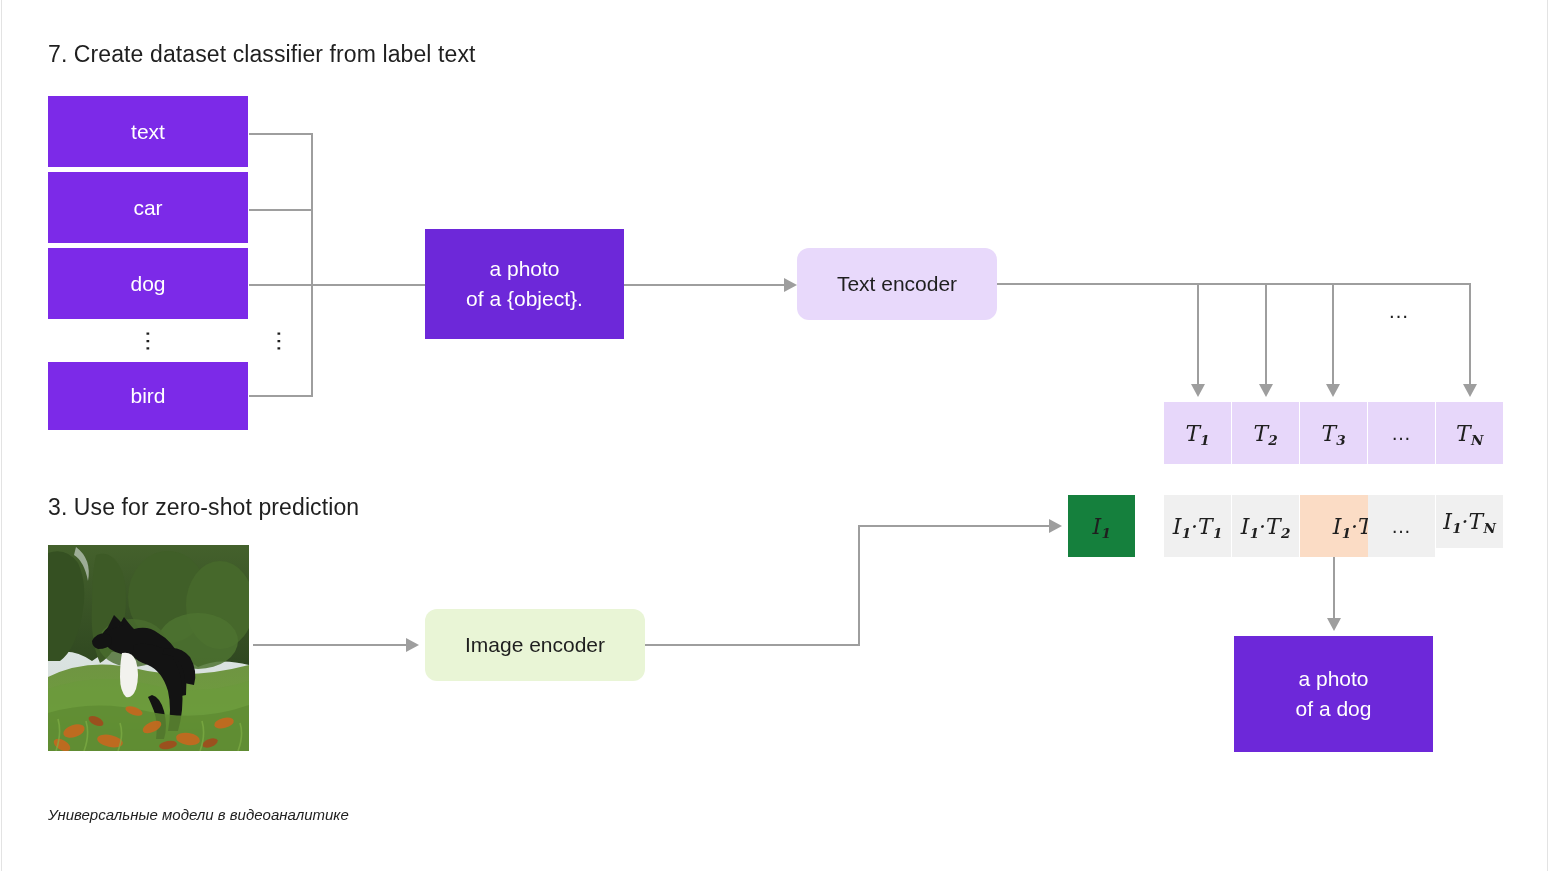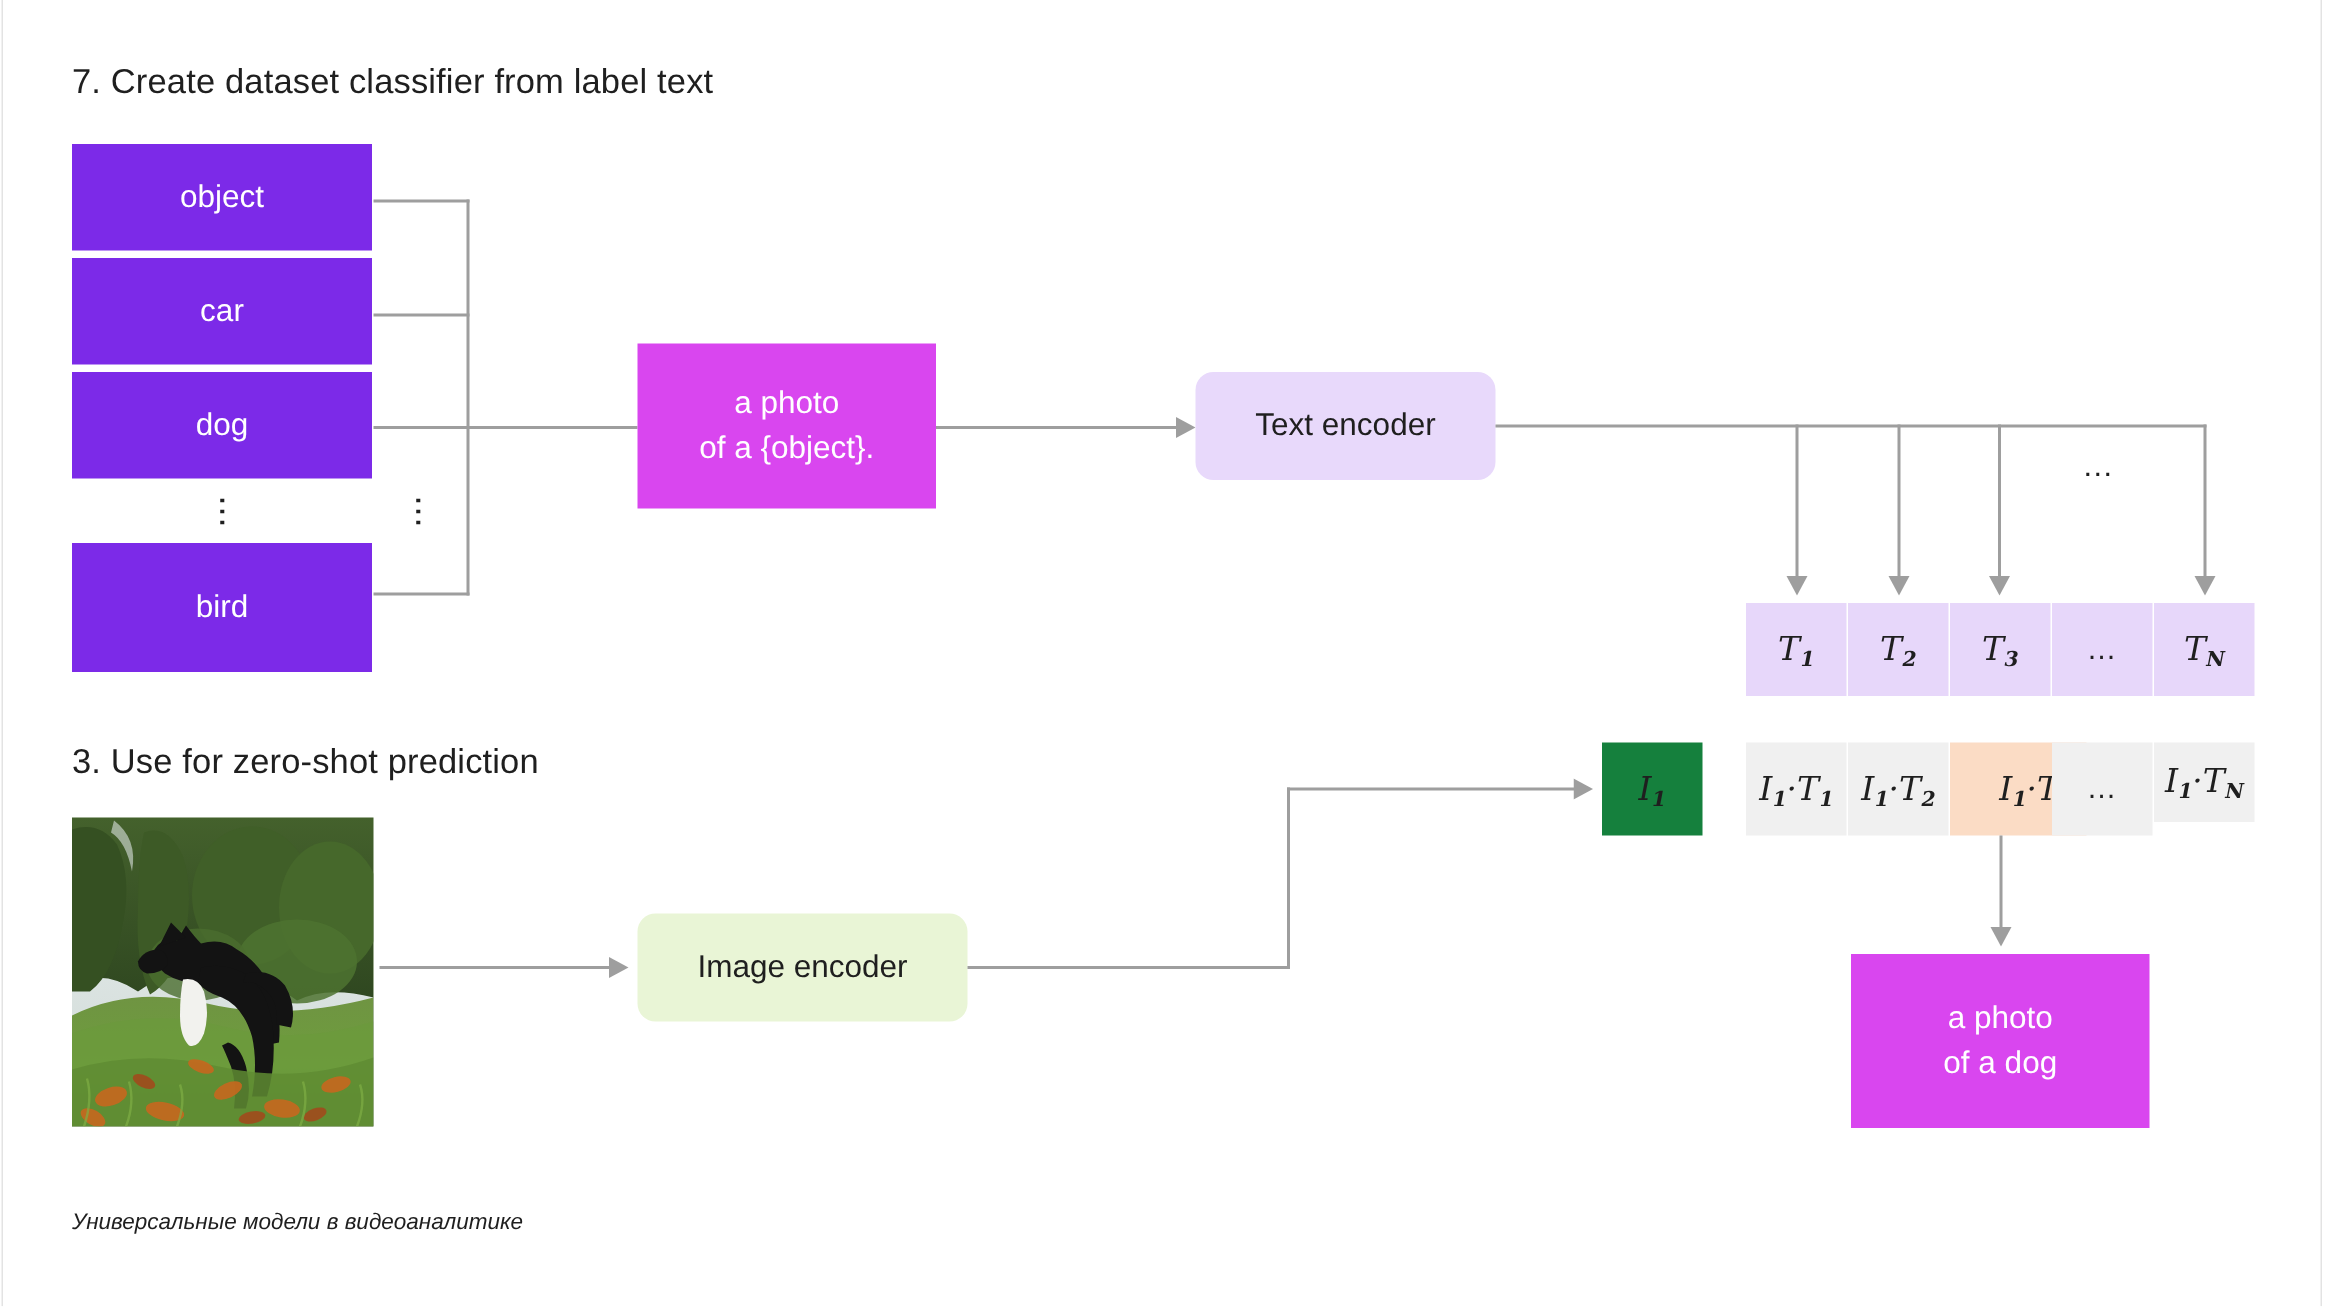--- a/index.html
+++ b/index.html
@@ -53,21 +53,21 @@
   }
   .vdots span {
     display: block;
     transform: rotate(90deg);
     letter-spacing: 2px;
     font-size: 22px;
   }
 
   
   .prompt-box {
-    background: #d946ef;
+    background: #6d28d9;
     color: #ffffff;
     display: flex;
     flex-direction: column;
     align-items: center;
     justify-content: center;
     font-size: 21px;
     line-height: 1.42;
     text-align: center;
   }
 
@@ -138,32 +138,32 @@
 <body>
 
 <div id="slide">
 
   <div class="abs edge-rule" style="left:1px; top:0; height:871px;"></div>
   <div class="abs edge-rule" style="left:1547px; top:0; height:871px;"></div>
 
   <div class="abs heading" style="left:48px; top:41px;">7. Create dataset classifier from label text</div>
 
   <div class="abs label-box" style="left:48px; top:96px; width:200px; height:71px;">
-    <span>object</span>
+    <span>text</span>
   </div>
   <div class="abs label-box" style="left:48px; top:172px; width:200px; height:71px;">
     <span>car</span>
   </div>
   <div class="abs label-box" style="left:48px; top:248px; width:200px; height:71px;">
     <span>dog</span>
   </div>
   <div class="abs vdots" style="left:48px; top:322px; width:200px; height:40px;">
     <span>⋯</span>
   </div>
-  <div class="abs label-box" style="left:48px; top:362px; width:200px; height:86px;justify-content:center;">
+  <div class="abs label-box" style="left:48px; top:362px; width:200px; height:68px;justify-content:center;">
     <span>bird</span>
   </div>
 
   <div class="abs line-h" style="left:249px; top:133px; width:64px;"></div>
   <div class="abs line-h" style="left:249px; top:209px; width:64px;"></div>
   <div class="abs line-h" style="left:249px; top:284px; width:64px;"></div>
   <div class="abs line-h" style="left:249px; top:395px; width:64px;"></div>
   <div class="abs line-v" style="left:311px; top:133px; height:264px;"></div>
   <div class="abs vdots" style="left:259px; top:322px; width:40px; height:40px;">
     <span>⋯</span>

